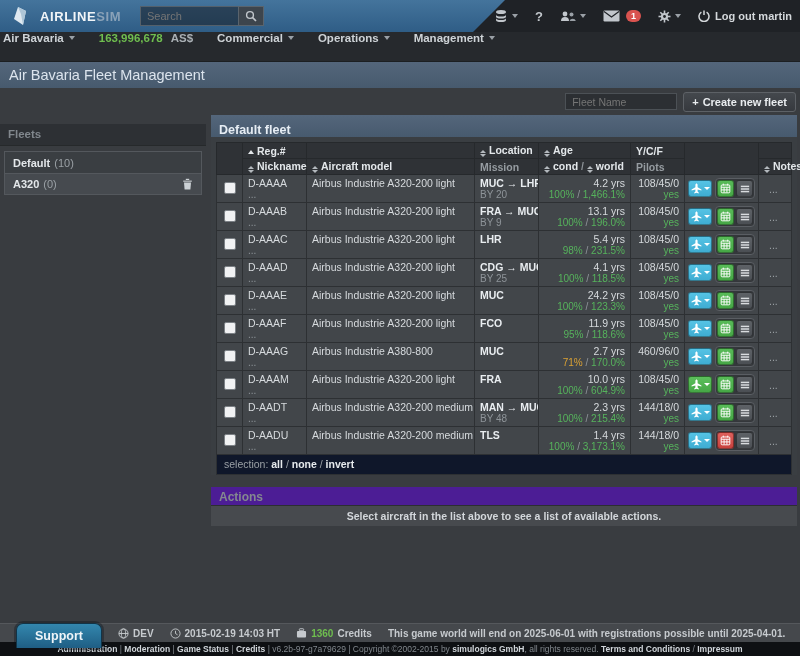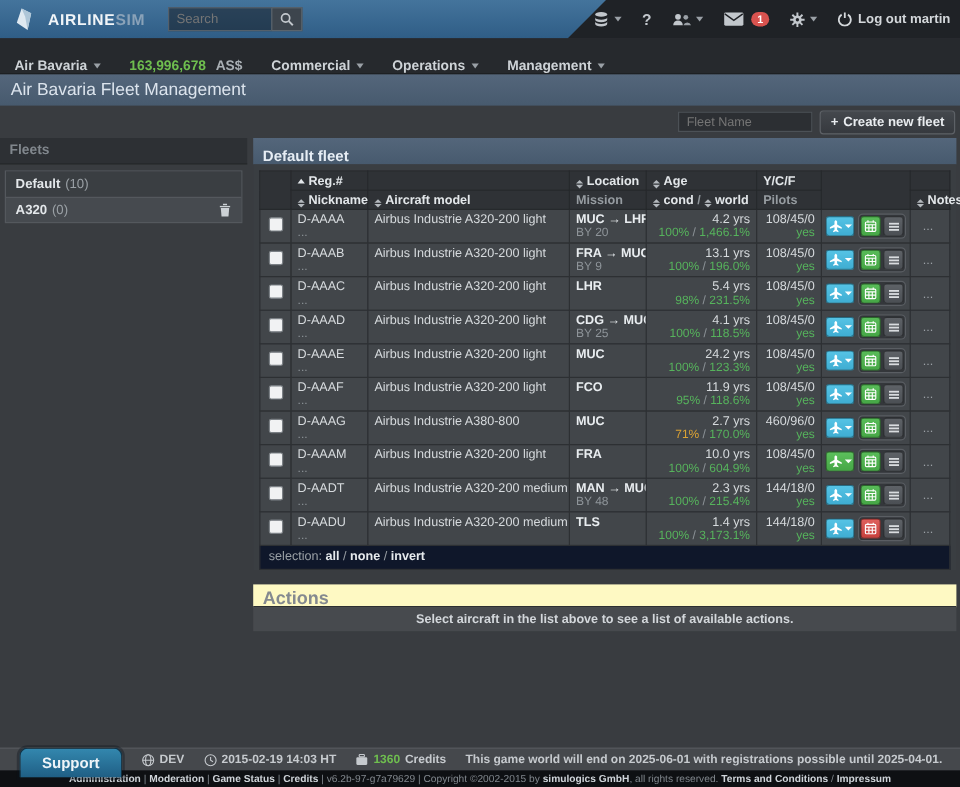--- a/index.html
+++ b/index.html
@@ -10,51 +10,51 @@
   }
   
   .topbar { position:relative; height:32px; background:#1f2226; }
   .topbar .band { position:absolute; left:0; top:0; height:32px; width:505px;
     background:linear-gradient(180deg,#44749c,#2f5d86);
     clip-path:polygon(0 0,100% 0,calc(100% - 32px) 100%,0 100%); }
   .brand { position:absolute; left:10px; top:0; height:32px; display:flex; align-items:center; gap:6px; z-index:2; }
   .brand .word { font-size:13px; font-weight:bold; letter-spacing:.6px; color:#f1f5f8; }
   .brand .word .sim { color:#8aa2b8; }
   .searchwrap { position:absolute; left:140px; top:6px; display:flex; z-index:2; }
-  .searchwrap input { width:86px; height:20px; background:rgba(24,30,36,.55); border:1px solid #54606b;
+  .searchwrap input { width:98px; height:20px; background:rgba(24,30,36,.55); border:1px solid #54606b;
     border-right:none; color:#a9b7c2; font-size:11px; padding:0 6px; outline:none; }
   .searchwrap .sbtn { width:26px; height:20px; background:#3d454d; border:1px solid #5a646d;
     display:flex; align-items:center; justify-content:center; cursor:pointer; }
   .topicons { position:absolute; right:8px; top:0; height:32px; display:flex; align-items:center; gap:17px; z-index:2; }
   .ticon { display:flex; align-items:center; gap:4px; color:#c2c7cc; font-size:12px; }
   .caret { width:0; height:0; border-left:3.5px solid transparent; border-right:3.5px solid transparent; border-top:4px solid #9aa0a6; display:inline-block; }
   .badge { background:#d9534f; color:#fff; font-size:9px; font-weight:bold; border-radius:8px; padding:1px 5px; margin-left:2px; }
   .logout { display:flex; align-items:center; gap:5px; font-size:11px; font-weight:bold; color:#d4d8db; }
   .qmark { font-size:13px; font-weight:bold; color:#c2c7cc; }
   
   .navbar { height:30px; background:#26292d; border-bottom:1px solid #1c1f22;
-    display:flex; align-items:flex-end; gap:24px; padding:0 12px;
+    display:flex; align-items:flex-start; gap:24px; padding:0 3px;
     font-size:11.5px; font-weight:bold; color:#ced3d7; }
   .navitem { display:flex; align-items:center; gap:5px; cursor:pointer; }
   .money .amount { color:#6fbe4f; }
   .money .cur { color:#a9afb4; margin-left:3px; }
   
   .pagetitle { height:26px; line-height:26px; padding-left:9px;
     background:linear-gradient(180deg,#54667b,#475a6e);
     font-size:14.5px; font-weight:normal; color:#dce4ed; }
   
   .toolbar { height:27px; display:flex; align-items:center; justify-content:flex-end; gap:6px; padding-right:4px; }
   .toolbar input { width:112px; height:17px; background:#2c2f33; border:1px solid #4c5156;
     color:#8b959e; font-size:10.5px; padding:0 6px; outline:none; }
   .btn-create { height:20px; padding:0 8px; background:linear-gradient(#44484d,#36393e);
     border:1px solid #5d6166; border-radius:3px; color:#e9ecef; font-size:11px; font-weight:bold;
     display:flex; align-items:center; gap:4px; cursor:pointer; }
   
   .content { display:flex; align-items:flex-start; }
-  .sidebar { width:206px; flex:none; }
+  .sidebar { width:206px; flex:none;margin-top:9px; }
   .side-title { height:22px; background:#2d3034; border-bottom:1px solid #26292b;
     color:#81878d; font-size:11.5px; font-weight:bold; padding:4px 8px; }
   .fleet-box { margin:5px 4px; border:1px solid #54585d; }
   .fleet-item { height:21px; display:flex; align-items:center; padding:0 8px; font-size:11px; color:#e3e7ea; cursor:pointer; }
   .fleet-item + .fleet-item { border-top:1px solid #54585d; }
   .fleet-item .fname { font-weight:bold; }
   .fleet-item .fcount { color:#9aa0a5; margin-left:4px; }
   .fleet-item:nth-child(1) { background:#3a3e42; }
   .fleet-item:nth-child(2) { background:#464a4f; }
   .fleet-item .trash { margin-left:auto; cursor:pointer; display:flex; }
@@ -95,22 +95,22 @@
   .btn.cal.redbtn { background:linear-gradient(#de605c,#c8413d); }
   .btn.list { width:17px; background:linear-gradient(#5e6267,#4b4f54); }
   .btn-frame { display:inline-flex; gap:2px; padding:1px; border:1px solid #5a5e63; border-radius:4px; background:#34373b; }
   .wcaret { width:0; height:0; border-left:3px solid transparent; border-right:3px solid transparent; border-top:3.5px solid #fff; }
   td.c-notes { color:#9aa0a5; padding-left:10px; vertical-align:middle; }
   .selrow { background:#0f172a; border:1px solid #2d3033; border-top:none;
     padding:3px 7px 4px 7px; font-size:10.5px; color:#9aa0a5; margin-bottom:5px; }
   .selrow a { color:#e6eaed; font-weight:bold; text-decoration:none; cursor:pointer; }
   
   .actions { margin-top:12px; }
-  .actions-title { height:19px; padding:3px 8px; background:#fef9c3; border-bottom:1px solid #2c2f32;
-    color:#84898f; font-size:15px; font-weight:bold; }
+  .actions-title { height:19px; padding:3px 8px; background:#4c1d95; border-bottom:1px solid #2c2f32;
+    color:#84898f; font-size:12px; font-weight:bold; }
   .actions-body { background:#474a4e; padding:4px; text-align:center;
     font-size:10.5px; font-weight:bold; color:#d3d7db; }
   
   .statusbar { position:absolute; left:0; right:0; bottom:14px; height:19px; background:#45484c;
     border-top:1px solid #55585c; display:flex; align-items:center; gap:16px; padding-left:118px;
     font-size:10px; font-weight:bold; color:#c6cace; white-space:nowrap; }
   .sitem { display:flex; align-items:center; gap:4px; }
   .statusbar .green { color:#6fbe4f; }
   .bottombar { position:absolute; left:0; right:0; bottom:0; height:14px; background:#0e1013;
     display:flex; align-items:center; justify-content:center; font-size:8.5px; color:#81878d; white-space:nowrap; }

